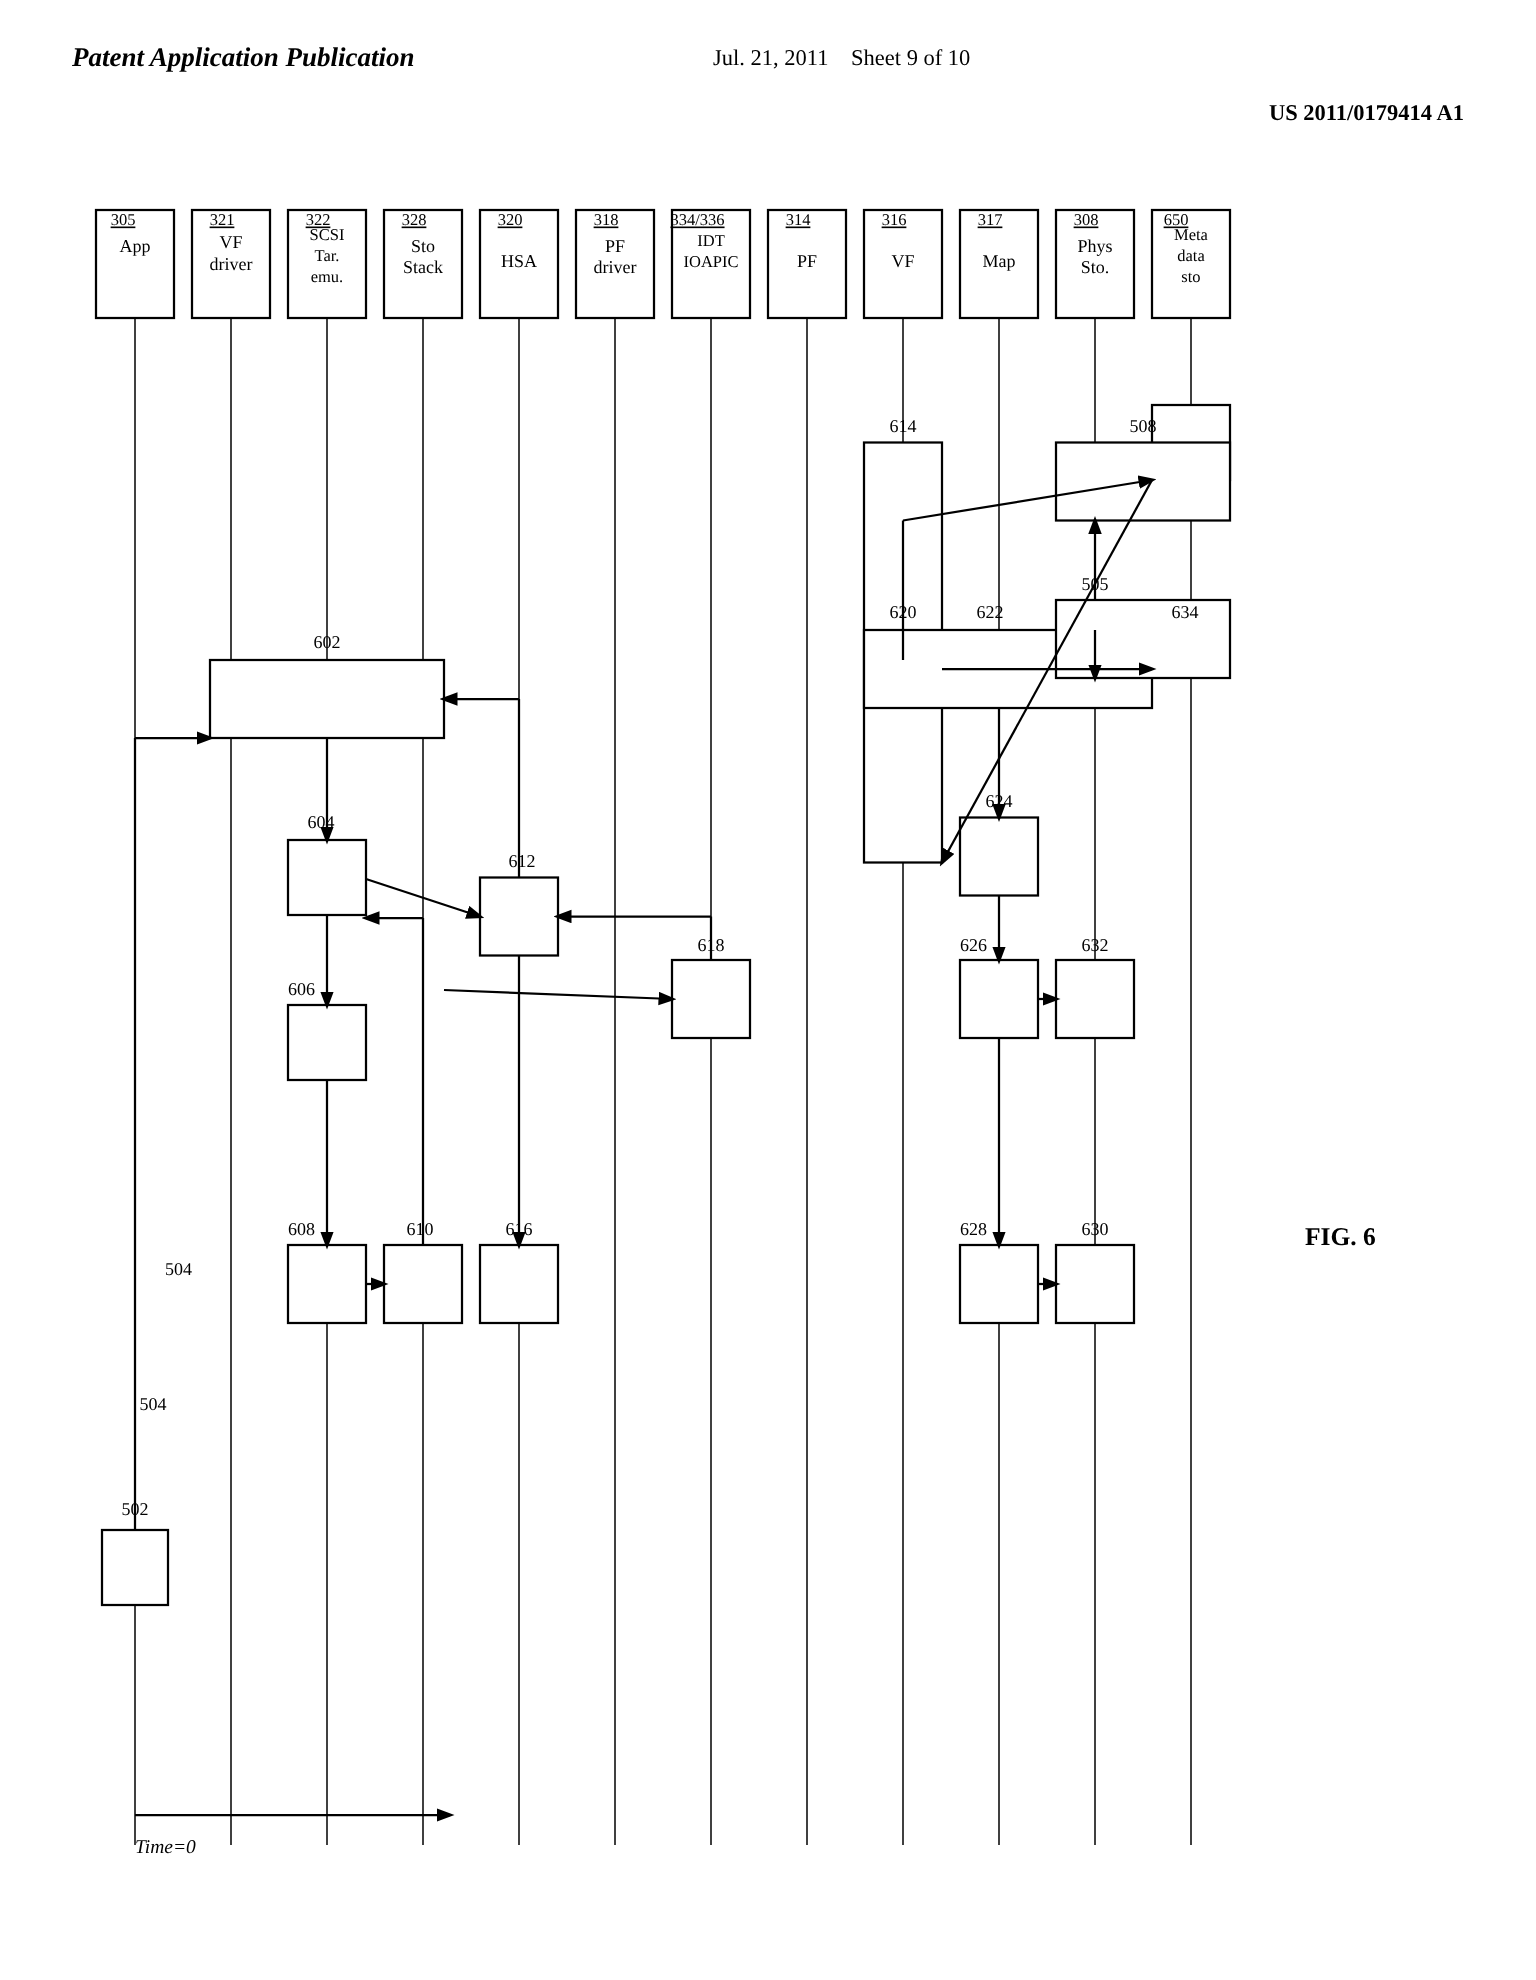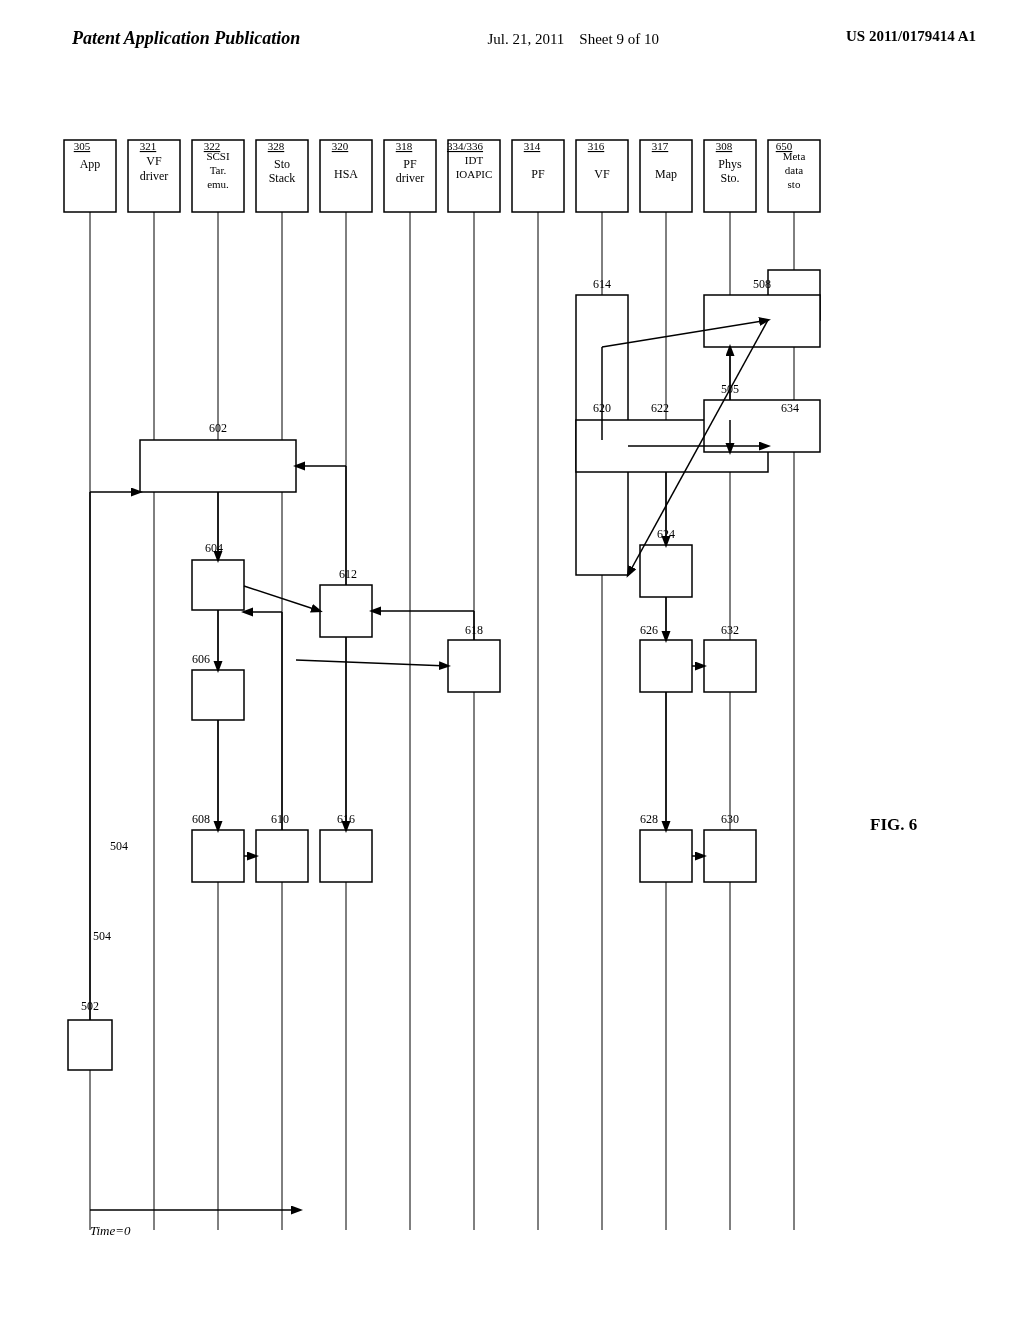--- a/index.html
+++ b/index.html
@@ -16,30 +16,30 @@
     .header {
       display: flex;
       justify-content: space-between;
       align-items: flex-start;
       padding: 28px 48px 0 48px;
     }
     .header-left {
       font-size: 18px;
       font-weight: bold;
       font-style: italic;
-      margin-left: 24px;
     }
     .header-center {
       font-size: 15px;
       text-align: right;
       line-height: 1.5;
     }
     .header-right {
       font-size: 15px;
       font-weight: bold;
+      margin-top: 40px;
     }
 
     
     .diagram-area {
       position: absolute;
       top: 130px;
       left: 0;
       width: 1024px;
       height: 1150px;
     }

